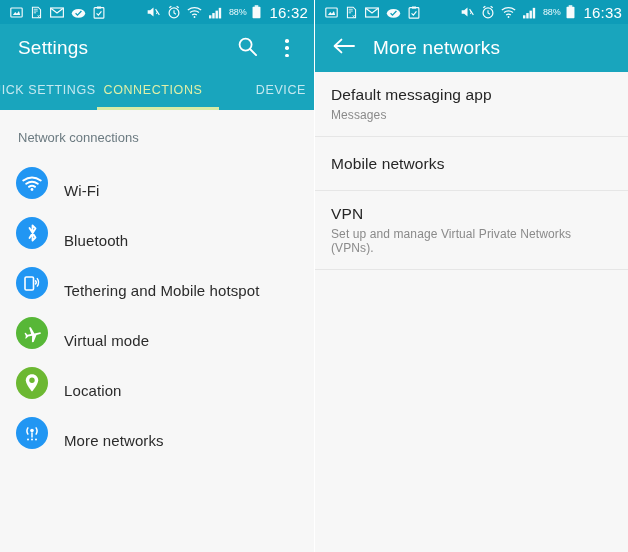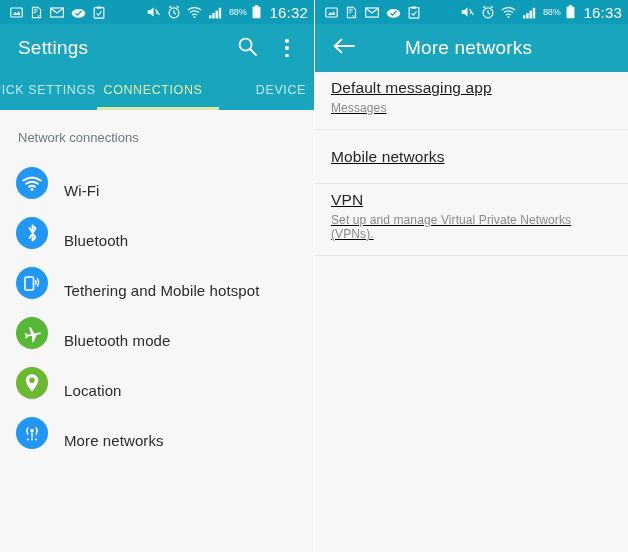--- a/index.html
+++ b/index.html
@@ -73,21 +73,20 @@
   }
 
   
   .appbar {
     height: 48px;
     background: #19a5bd;
     display: flex;
     align-items: center;
     padding: 0 14px 0 18px;
     box-sizing: border-box;
-    gap: 32px;
   }
   .appbar-title {
     color: #ffffff;
     font-size: 19px;
     font-weight: normal;
     letter-spacing: 0.2px;
     flex: 1 1 auto;
   }
   .appbar-actions {
     display: flex;
@@ -206,24 +205,23 @@
     font-size: 15px;
     color: #2b2b2b;
     letter-spacing: 0.1px;
   }
 
   
   .plain-list {
     background: #f7f7f7;
   }
   .plain-row {
-    padding: 7px 16px 14px 16px;
+    padding: 14px 16px 14px 16px;
     border-bottom: 1px solid #e6e6e6;
     cursor: pointer;
-    text-decoration: underline;
   }
   .plain-row:first-child { border-top: none; }
   .plain-title {
     font-size: 15.5px;
     color: #262626;
     letter-spacing: 0.1px;
   }
   .plain-sub {
     font-size: 12px;
     color: #8a8a8a;
@@ -382,21 +380,21 @@
           </span>
           <span class="row-label">Tethering and Mobile hotspot</span>
         </div>
 
         <div class="settings-row">
           <span class="row-icon" style="background:#57b737">
             <svg width="19" height="19" viewBox="0 0 20 20">
                 <path d="M18.4 8.6 L12 9.9 L8.2 3.4 L6.4 3.8 L8.6 10.6 L4.6 11.4 L2.8 9.2 L1.6 9.5 L3 12.6 L2.4 15.4 L3.6 15.1 L5.5 13.1 L9.6 12.3 L9.4 19.3 L11.2 18.9 L14.2 11.7 L18.8 10.3 Z" fill="#fff"></path>
               </svg>
           </span>
-          <span class="row-label">Bluetooth mode</span>
+          <span class="row-label">Virtual mode</span>
         </div>
 
 
         <div class="settings-row">
           <span class="row-icon" style="background:#6cb832">
             <svg width="16" height="20" viewBox="0 0 16 20">
                 <path d="M8 1.2 C4.4 1.2 1.8 3.9 1.8 7.3 C1.8 11.6 8 18.6 8 18.6 C8 18.6 14.2 11.6 14.2 7.3 C14.2 3.9 11.6 1.2 8 1.2 Z" fill="#fff"></path>
                 <circle cx="8" cy="7.2" r="2.7" fill="#6cb832"></circle>
               </svg>
           </span>

